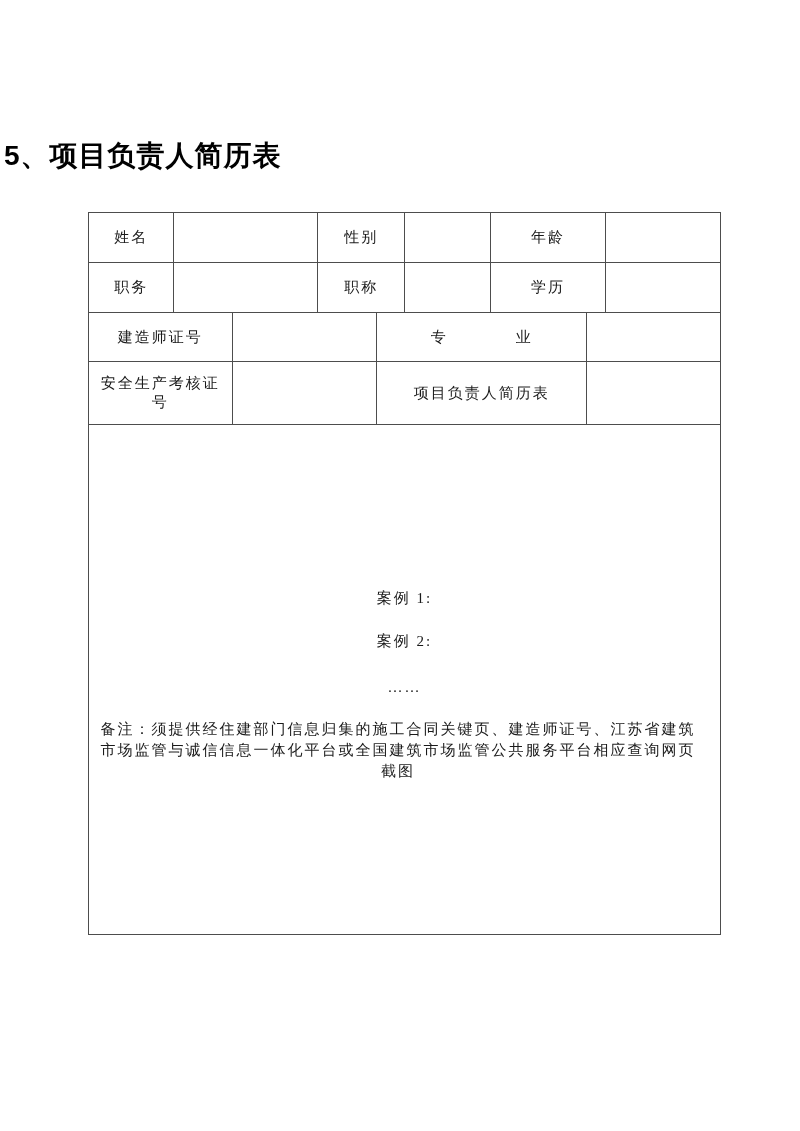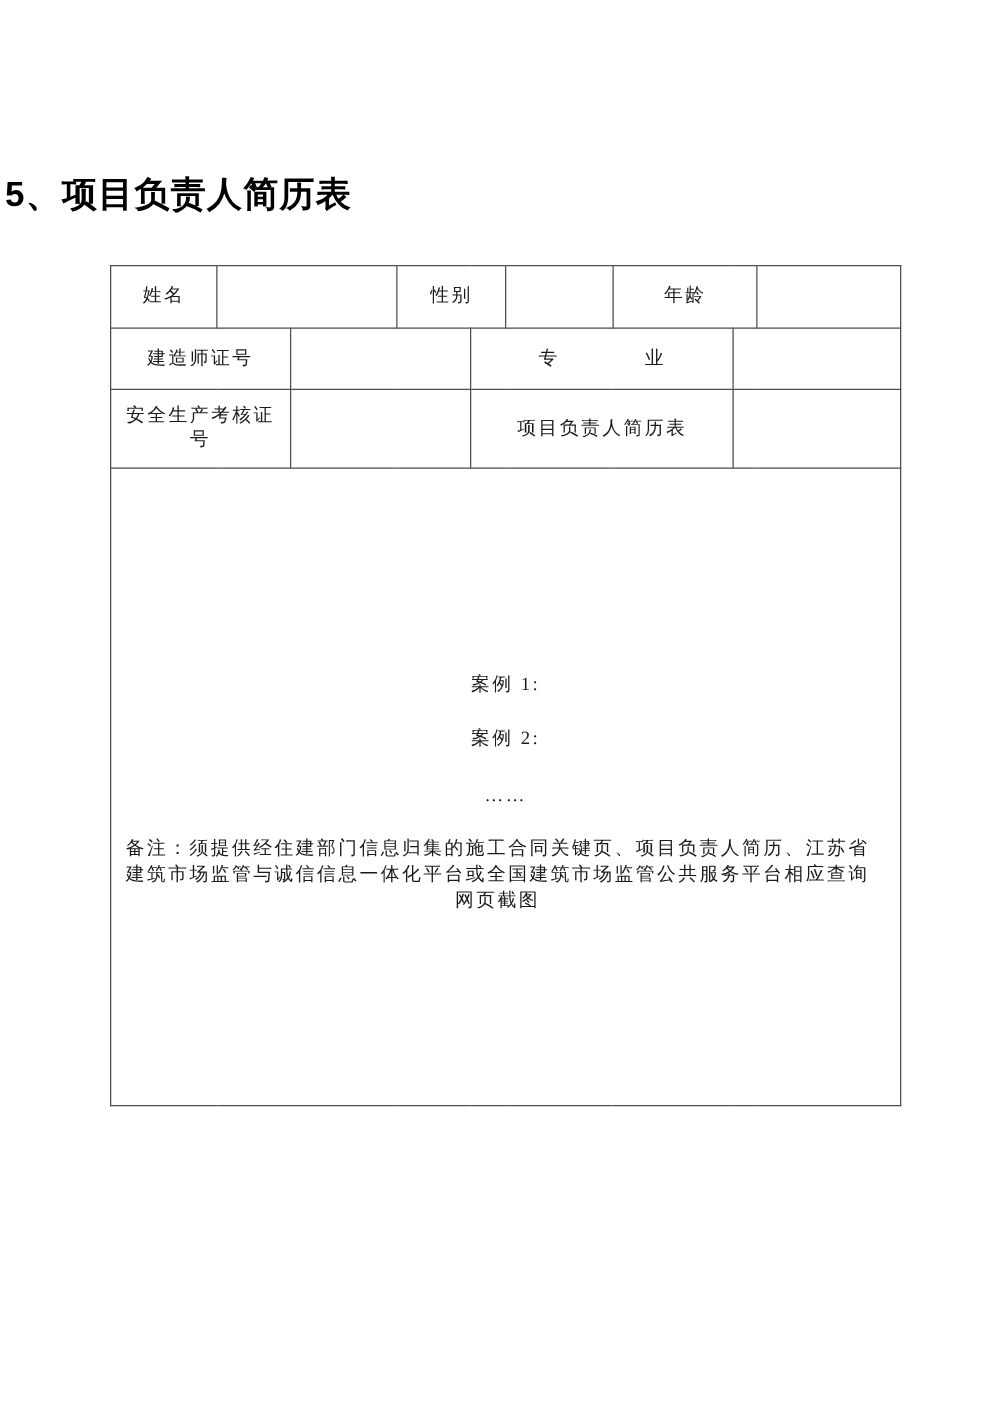--- a/index.html
+++ b/index.html
@@ -95,20 +95,28 @@
     <tbody>
         <tr class="r1">
       <td>姓名</td>
       <td colspan="2"></td>
       <td colspan="2">性别</td>
       <td></td>
       <td colspan="2">年龄</td>
       <td></td>
     </tr>
 
+    <tr class="r2">
+      <td>职务</td>
+      <td colspan="2"></td>
+      <td colspan="2">职称</td>
+      <td></td>
+      <td colspan="2">学历</td>
+      <td></td>
+    </tr>
 
     <tr class="r3">
       <td colspan="2">建造师证号</td>
       <td colspan="2"></td>
       <td colspan="3">专　　　　业</td>
       <td colspan="2"></td>
     </tr>
 
     <tr class="r4">
       <td colspan="2">安全生产考核证号</td>
@@ -116,19 +124,19 @@
       <td colspan="3">项目负责人简历表</td>
       <td colspan="2"></td>
     </tr>
 
 
     <tr class="r6">
       <td colspan="9" class="big-cell">
         <div class="case-line">案例 1:</div>
         <div class="case-line case-line-2">案例 2:</div>
         <div class="ellipsis-line">……</div>
-        <p class="note-paragraph">备注：须提供经住建部门信息归集的施工合同关键页、项目负责人简历、江苏省建筑市场监管与诚信信息一体化平台或全国建筑市场监管公共服务平台相应查询网页截图</p>
+        <p class="note-paragraph">备注：须提供经住建部门信息归集的施工合同关键页、建造师证号、江苏省建筑市场监管与诚信信息一体化平台或全国建筑市场监管公共服务平台相应查询网页截图</p>
       </td>
     </tr>
   </tbody>
     </table>
 
 </div>
 
 </body></html>

